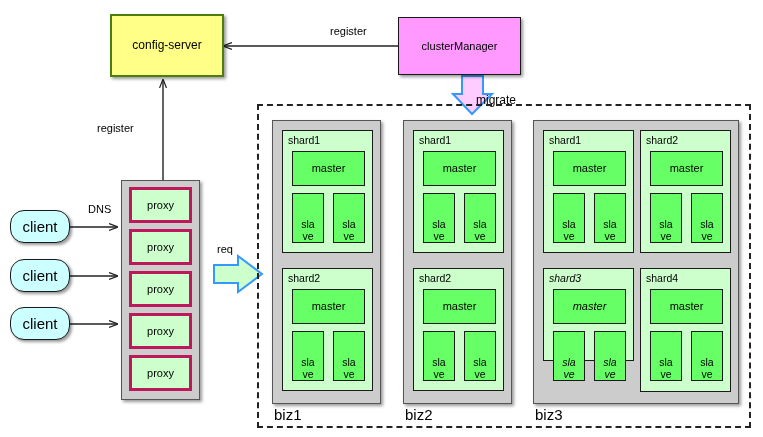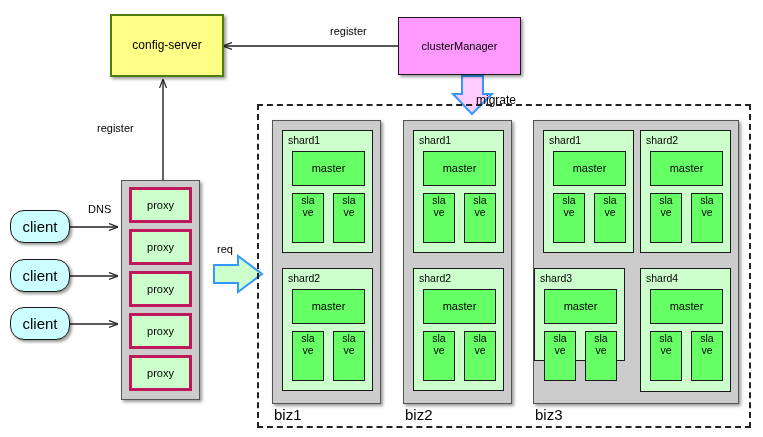--- a/index.html
+++ b/index.html
@@ -26,21 +26,21 @@
 
   
   .gray{background:#cccccc;border:1px solid #555;}
   .proxybox{background:#ccffcc;border:3px solid #be185d;font-size:11px;}
 
   
   .shard{background:#ccffcc;border:1px solid #1a1a1a;}
   .shard-label{position:absolute;left:5px;top:3px;font-size:10.5px;color:#000;}
   .master{background:#66ff66;border:1px solid #1a1a1a;font-size:11px;}
   .slave{background:#66ff66;border:1px solid #1a1a1a;font-size:10.5px;
-         display:flex;align-items:flex-start;justify-content:center;}
+         display:flex;align-items:flex-end;justify-content:center;}
   .slave span{display:block;width:1.8em;text-align:center;word-break:break-all;}
 
   
   .dashed{border:2px dashed #222;background:transparent;}
   .biz-label{font-size:15px;color:#000;}
 
   
   .lbl{font-size:11px;color:#000;white-space:nowrap;}
 
   svg{position:absolute;left:0;top:0;width:763px;height:437px;
@@ -197,21 +197,21 @@
         <span>master</span>
       </div>
       <div class="abs slave" style="left:9px;top:62px;width:32px;height:50px;">
         <span>sla<br>ve</span>
       </div>
       <div class="abs slave" style="left:50px;top:62px;width:32px;height:50px;">
         <span>sla<br>ve</span>
       </div>
     </div>
 
-    <div class="abs shard" style="left:0;top:147px;width:91px;height:93px;">
+    <div class="abs shard" style="left:9px;top:147px;width:91px;height:93px;font-style:italic;">
       <div class="shard-label">shard3</div>
       <div class="abs node master" style="left:9px;top:20px;width:73px;height:35px;">
         <span>master</span>
       </div>
       <div class="abs slave" style="left:9px;top:62px;width:32px;height:50px;">
         <span>sla<br>ve</span>
       </div>
       <div class="abs slave" style="left:50px;top:62px;width:32px;height:50px;">
         <span>sla<br>ve</span>
       </div>

